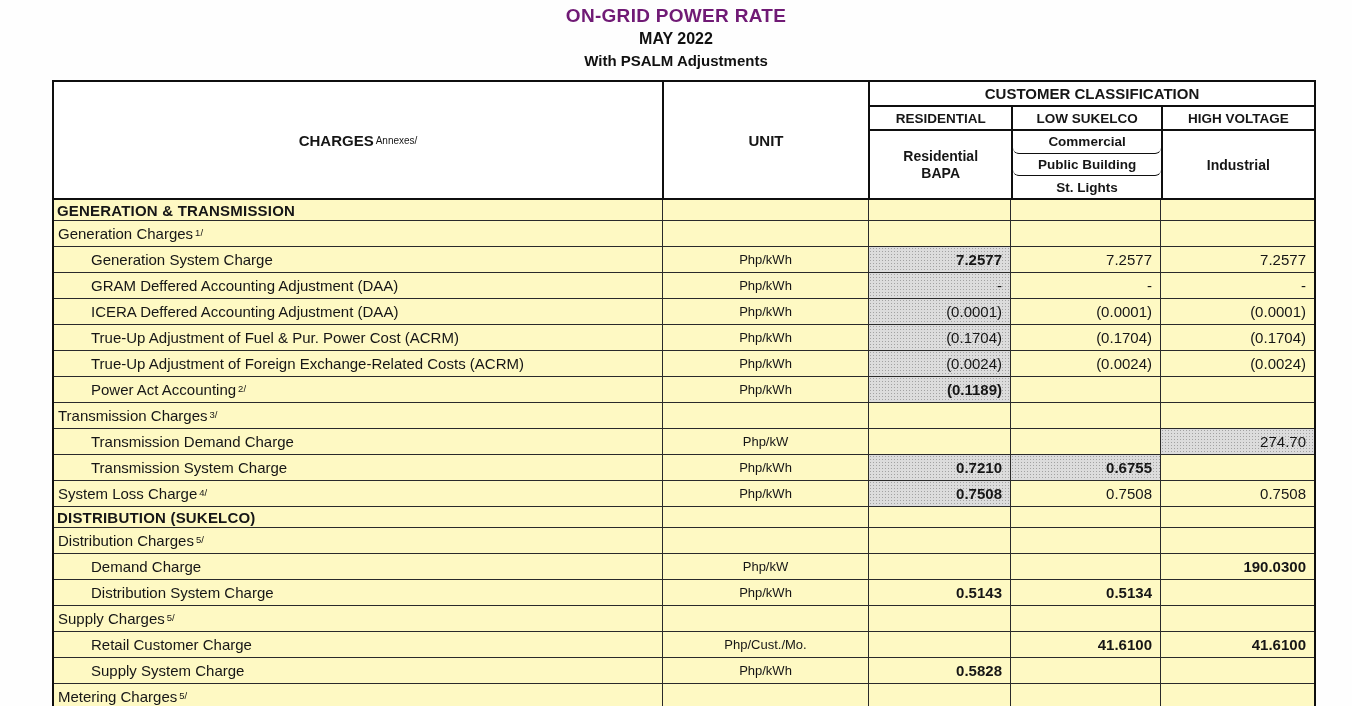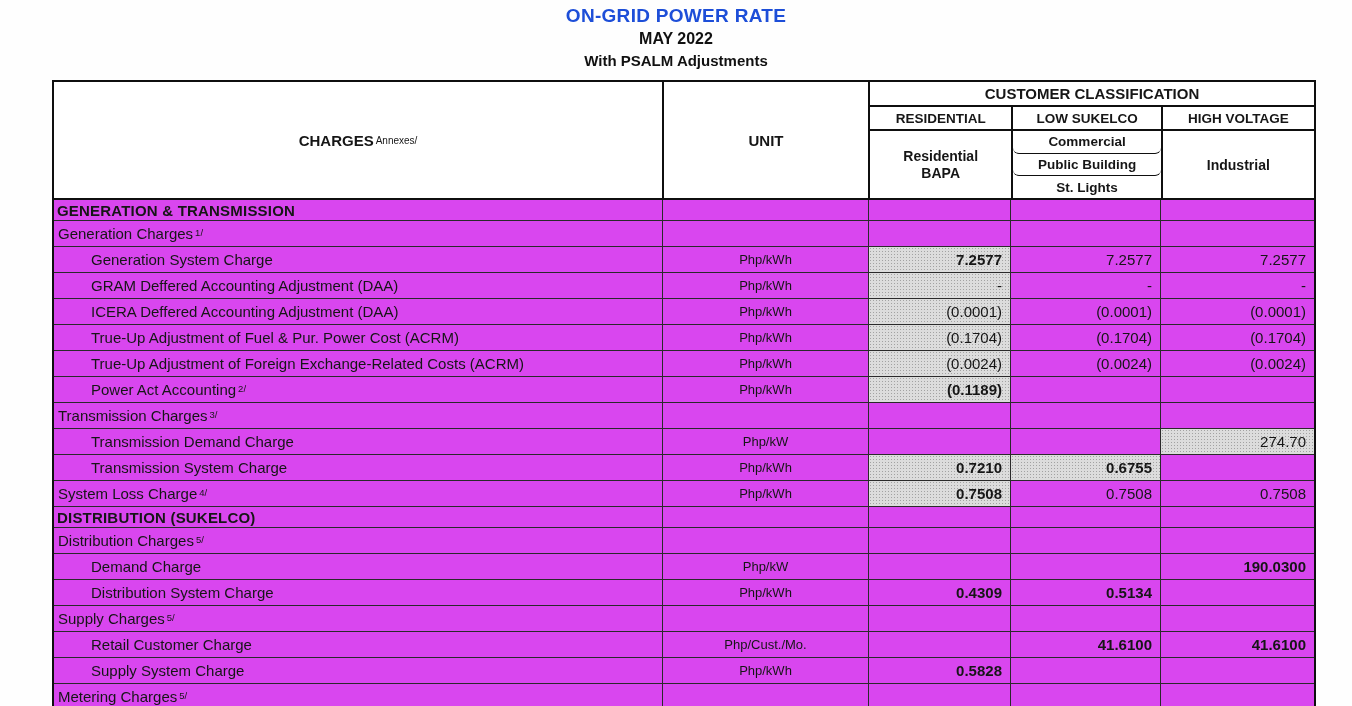--- a/index.html
+++ b/index.html
@@ -6,21 +6,21 @@
   body{
     width:1352px;height:706px;overflow:hidden;
     background:#ffffff;
     font-family:"Liberation Sans", sans-serif;
     color:#161616;
   }
   .page{position:relative;width:1352px;height:706px;background:#fefefe;}
 
   
   .titles{position:absolute;top:5px;left:0;width:100%;text-align:center;}
-  .t1{font-size:19px;font-weight:bold;letter-spacing:.3px;color:#1d4ed8;}
+  .t1{font-size:19px;font-weight:bold;letter-spacing:.3px;color:#701a75;}
   .t2{font-size:16px;font-weight:bold;margin-top:3px;color:#111;}
   .t3{font-size:15px;font-weight:bold;margin-top:4px;color:#111;}
 
   
   :root{
     --c1:608px; --c2:206px; --c3:142px; --c4:150px; --c5:154px;
     --bd:#2a2a2a; --bdh:#0f0f0f;
   }
   .gridtable{
     position:absolute;left:52px;top:80px;width:1260px;
@@ -47,21 +47,21 @@
   .h-sub-res{width:var(--c3);display:flex;flex-direction:column;align-items:center;justify-content:center;
     font-weight:bold;font-size:14px;line-height:17px;}
   .h-sub-lv{width:var(--c4);border-left:2px solid var(--bdh);display:flex;flex-direction:column;}
   .h-sub-lv > div{flex:1;display:flex;align-items:center;justify-content:center;
     font-weight:bold;font-size:13.5px;border-bottom:1px solid var(--bdh);border-radius:6px;}
   .h-sub-lv > div:last-child{border-bottom:none;}
   .h-sub-hv{width:var(--c5);border-left:2px solid var(--bdh);display:flex;align-items:center;justify-content:center;
     font-weight:bold;font-size:14px;}
 
   
-  .row{display:flex;height:26px;border-bottom:1px solid var(--bd);background:#d946ef;}
+  .row{display:flex;height:26px;border-bottom:1px solid var(--bd);background:#fef9c3;}
   .row.section{height:21px;}
   .c-charges{width:var(--c1);display:flex;align-items:center;padding-left:4px;
     font-size:15px;white-space:nowrap;overflow:hidden;}
   .c-charges.ind{padding-left:37px;}
   .c-charges sup{font-size:9.5px;position:relative;top:-1px;margin-left:2px;}
   .row.section .c-charges{font-weight:bold;font-size:15px;letter-spacing:.2px;padding-left:3px;}
   .c-unit{width:var(--c2);display:flex;align-items:center;justify-content:center;
     font-size:13px;border-left:1px solid var(--bd);}
   .c-val{display:flex;align-items:center;justify-content:flex-end;
     font-size:15px;padding-right:8px;border-left:1px solid var(--bd);}
@@ -281,21 +281,21 @@
     <div class="cell c-val c-lv"></div>
     <div class="cell c-val c-hv bold">190.0300</div>
   </div>
 
   <div class="row">
     <div class="cell c-charges ind">
             <span class="lbl-text">Distribution System Charge</span>
             <sup class="lbl-sup"></sup>
           </div>
     <div class="cell c-unit">Php/kWh</div>
-    <div class="cell c-val c-res bold">0.4309</div>
+    <div class="cell c-val c-res bold">0.5143</div>
     <div class="cell c-val c-lv bold">0.5134</div>
     <div class="cell c-val c-hv"></div>
   </div>
 
   <div class="row">
     <div class="cell c-charges">
             <span class="lbl-text">Supply Charges</span>
             <sup class="lbl-sup">5/</sup>
           </div>
     <div class="cell c-unit"></div>

